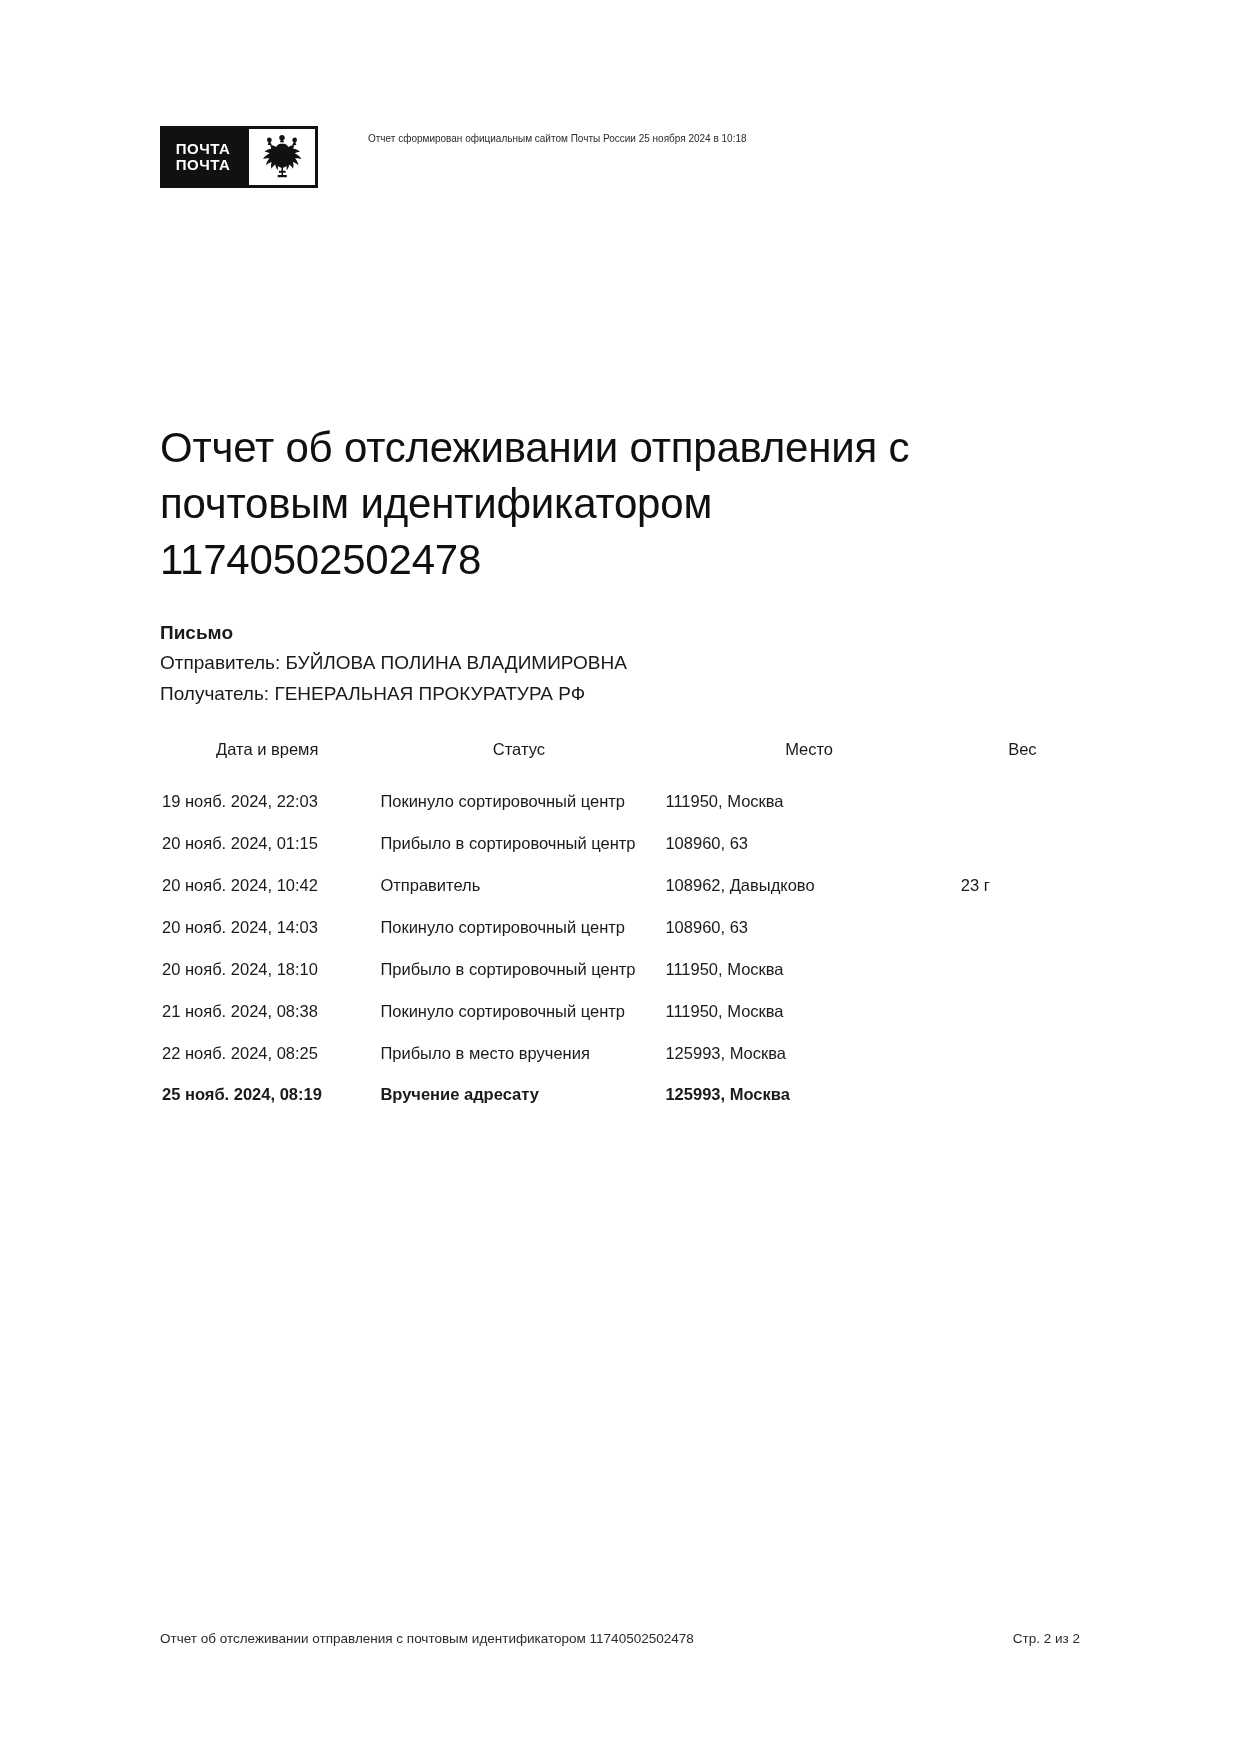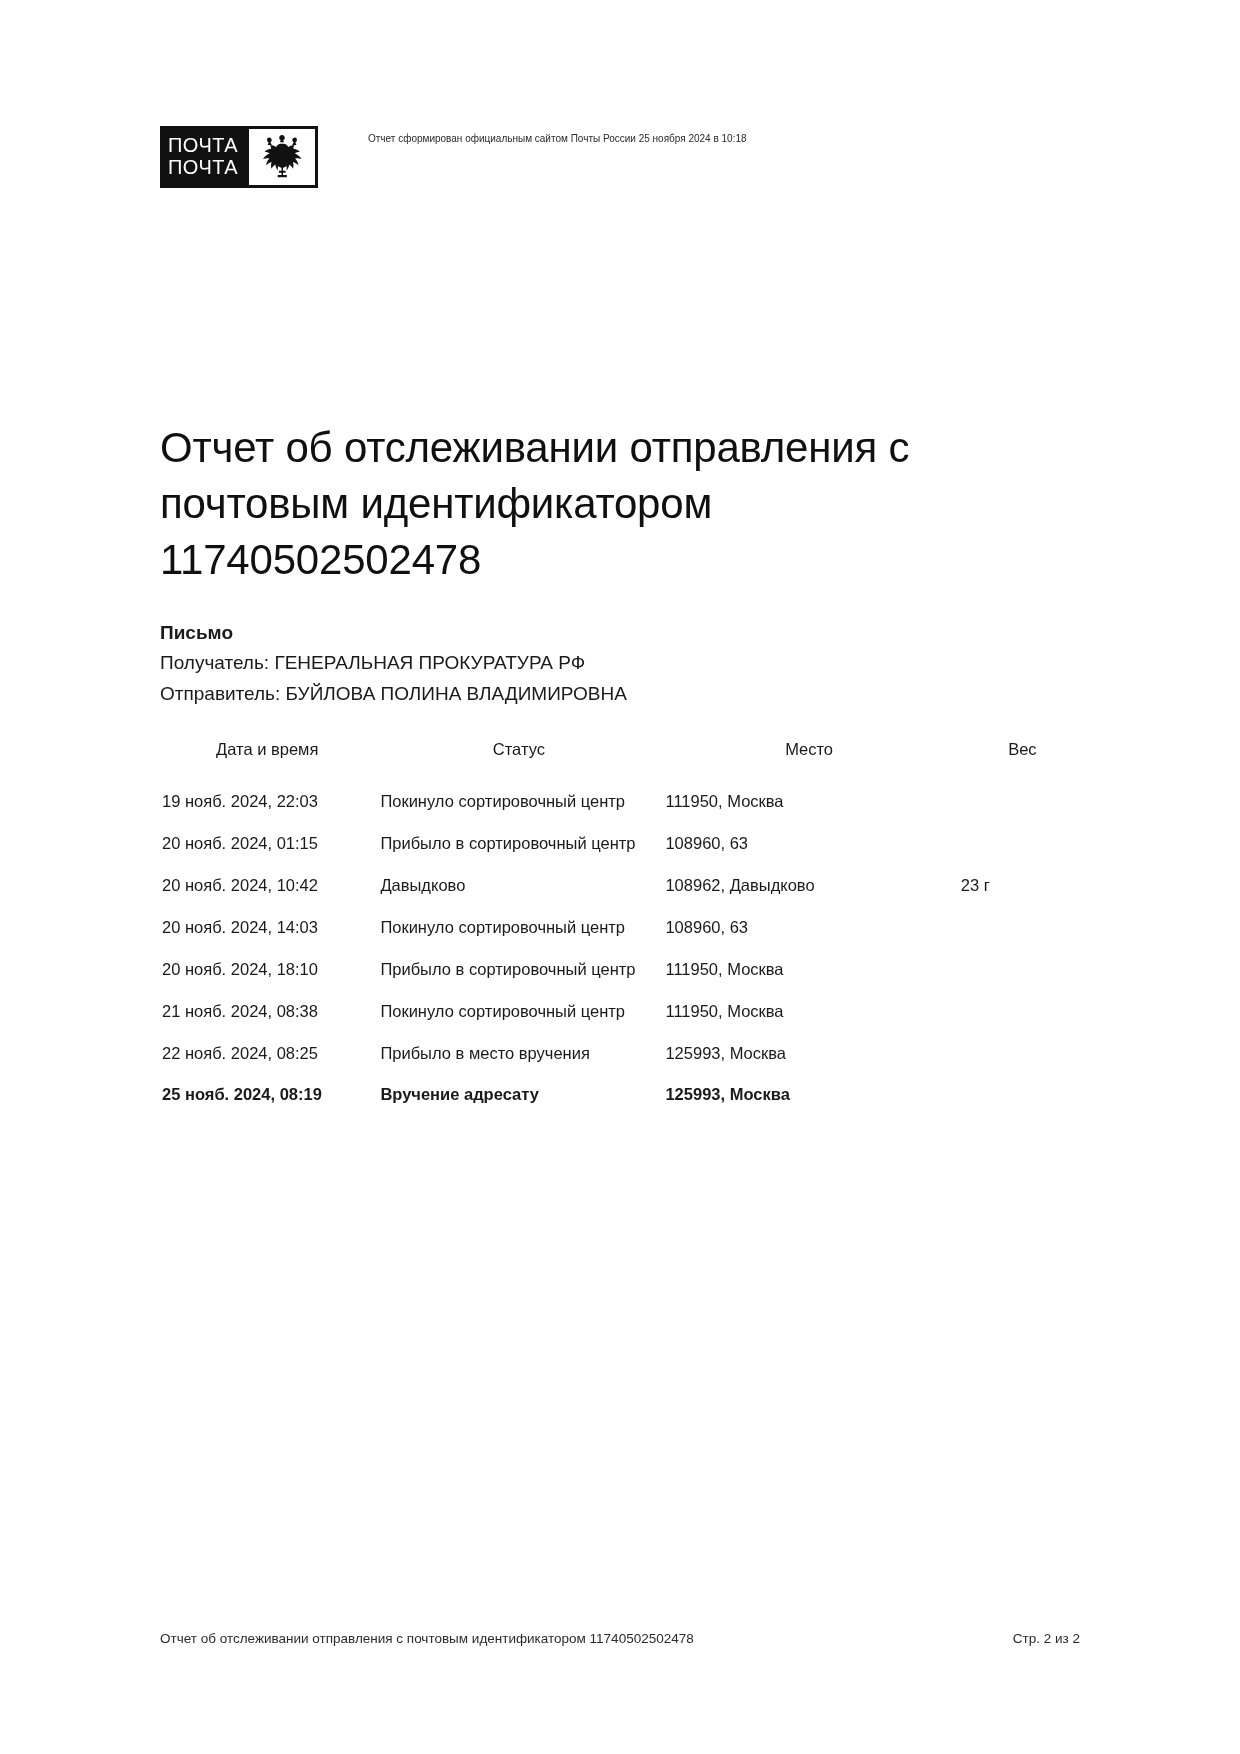--- a/index.html
+++ b/index.html
@@ -41,22 +41,22 @@
     height: 62px;
     background: #111111;
     color: #ffffff;
     display: flex;
     flex-direction: column;
     align-items: center;
     justify-content: center;
     line-height: 1.08;
   }
   .logo-text-box span {
-    font-size: 20px;
-    font-weight: normal;
+    font-size: 15px;
+    font-weight: bold;
     letter-spacing: 0.5px;
     font-family: "Liberation Sans", sans-serif;
   }
   .logo-emblem-box {
     width: 72px;
     height: 62px;
     background: #ffffff;
     border: 3px solid #111111;
     box-sizing: border-box;
     display: flex;
@@ -164,22 +164,22 @@
         </svg>
       </div>
     </div>
     <div class="header-note">Отчет сформирован официальным сайтом Почты России 25 ноября 2024 в 10:18</div>
   </div>
 
   <h1 class="title">Отчет об отслеживании отправления с почтовым идентификатором 11740502502478</h1>
 
   <div class="meta">
     <div class="kind">Письмо</div>
+    <div>Отправитель: БУЙЛОВА ПОЛИНА ВЛАДИМИРОВНА</div>
     <div>Получатель: ГЕНЕРАЛЬНАЯ ПРОКУРАТУРА РФ</div>
-    <div>Отправитель: БУЙЛОВА ПОЛИНА ВЛАДИМИРОВНА</div>
   </div>
 
   <table class="track-table">
     <thead>
       <tr>
         <th class="col-date">Дата и время</th>
         <th class="col-status">Статус</th>
         <th class="col-place">Место</th>
         <th class="col-weight">Вес</th>
       </tr>
@@ -192,21 +192,21 @@
         <td></td>
       </tr>
       <tr>
         <td>20 нояб. 2024, 01:15</td>
         <td>Прибыло в сортировочный центр</td>
         <td>108960, 63</td>
         <td></td>
       </tr>
       <tr>
         <td>20 нояб. 2024, 10:42</td>
-        <td>Давыдково</td>
+        <td>Отправитель</td>
         <td>108962, Давыдково</td>
         <td>23 г</td>
       </tr>
       <tr>
         <td>20 нояб. 2024, 14:03</td>
         <td>Покинуло сортировочный центр</td>
         <td>108960, 63</td>
         <td></td>
       </tr>
       <tr>

